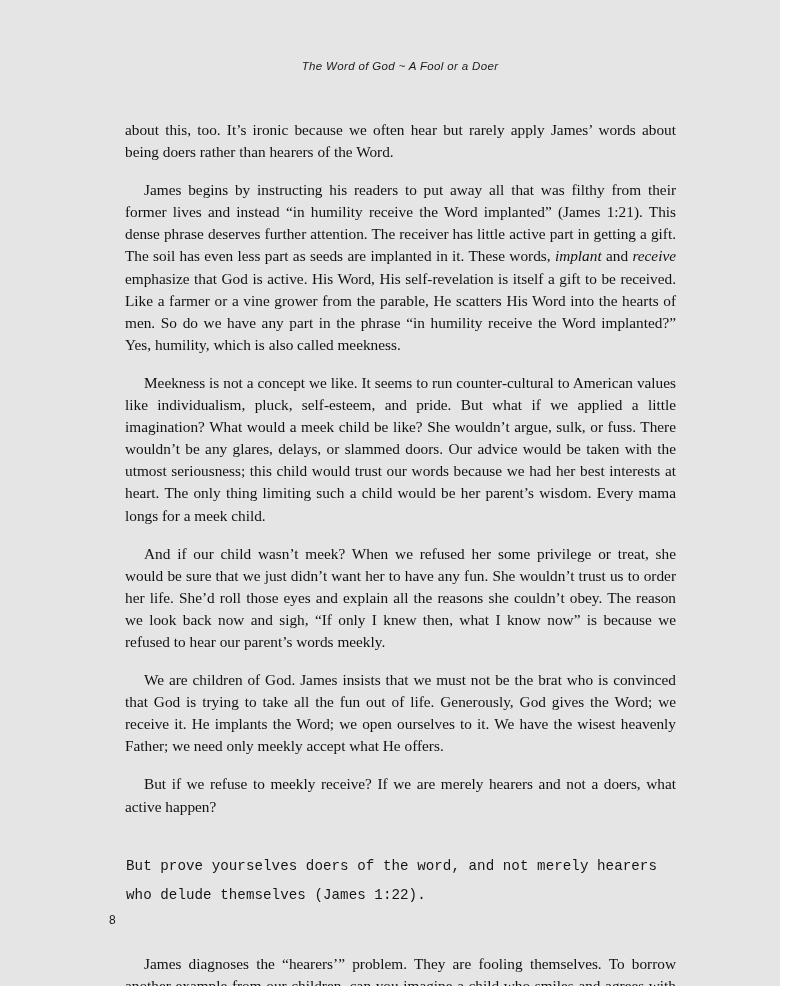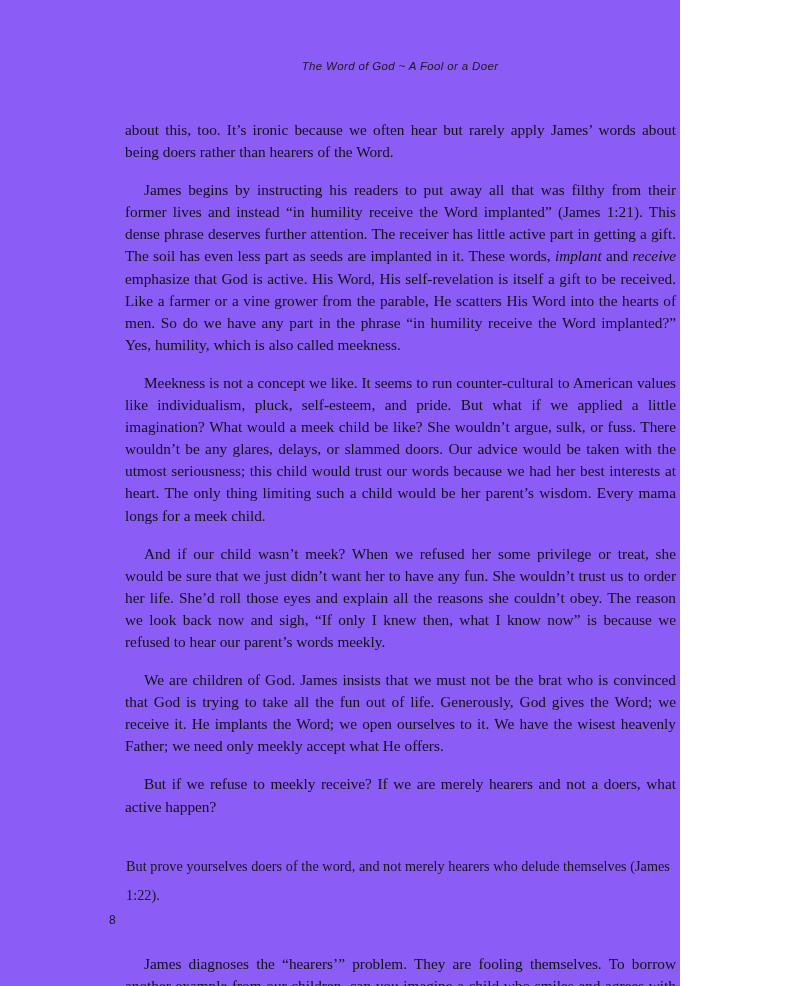--- a/index.html
+++ b/index.html
@@ -2,23 +2,23 @@
 <html><head>
 <meta charset="utf-8">
 <style>
   html, body {
     margin: 0;
     padding: 0;
     background: #ffffff;
   }
   .page {
     position: relative;
-    width: 680px;
+    width: 780px;
     height: 986px;
-    background: #8b5cf6;
+    background: #e5e5e5;
     overflow: hidden;
     box-sizing: border-box;
   }
   .running-header {
     position: absolute;
     top: 60px;
     left: 109px;
     width: 582px;
     text-align: center;
     font-family: "Liberation Sans", sans-serif;
@@ -47,21 +47,21 @@
   }
   p.body.indent {
     text-indent: 19px;
   }
   em.it {
     font-style: italic;
   }
   .blockquote {
     margin: 0;
     padding: 18px 16px 16px 17px;
-    font-family: Liberation Serif, serif;
+    font-family: Liberation Mono, monospace;
     font-size: 14.2px;
     line-height: 29px;
     color: #161616;
     text-align: left;
     letter-spacing: 0.05px;
   }
   .blockquote-spacer-after {
     height: 11px;
   }
   .page-number {

